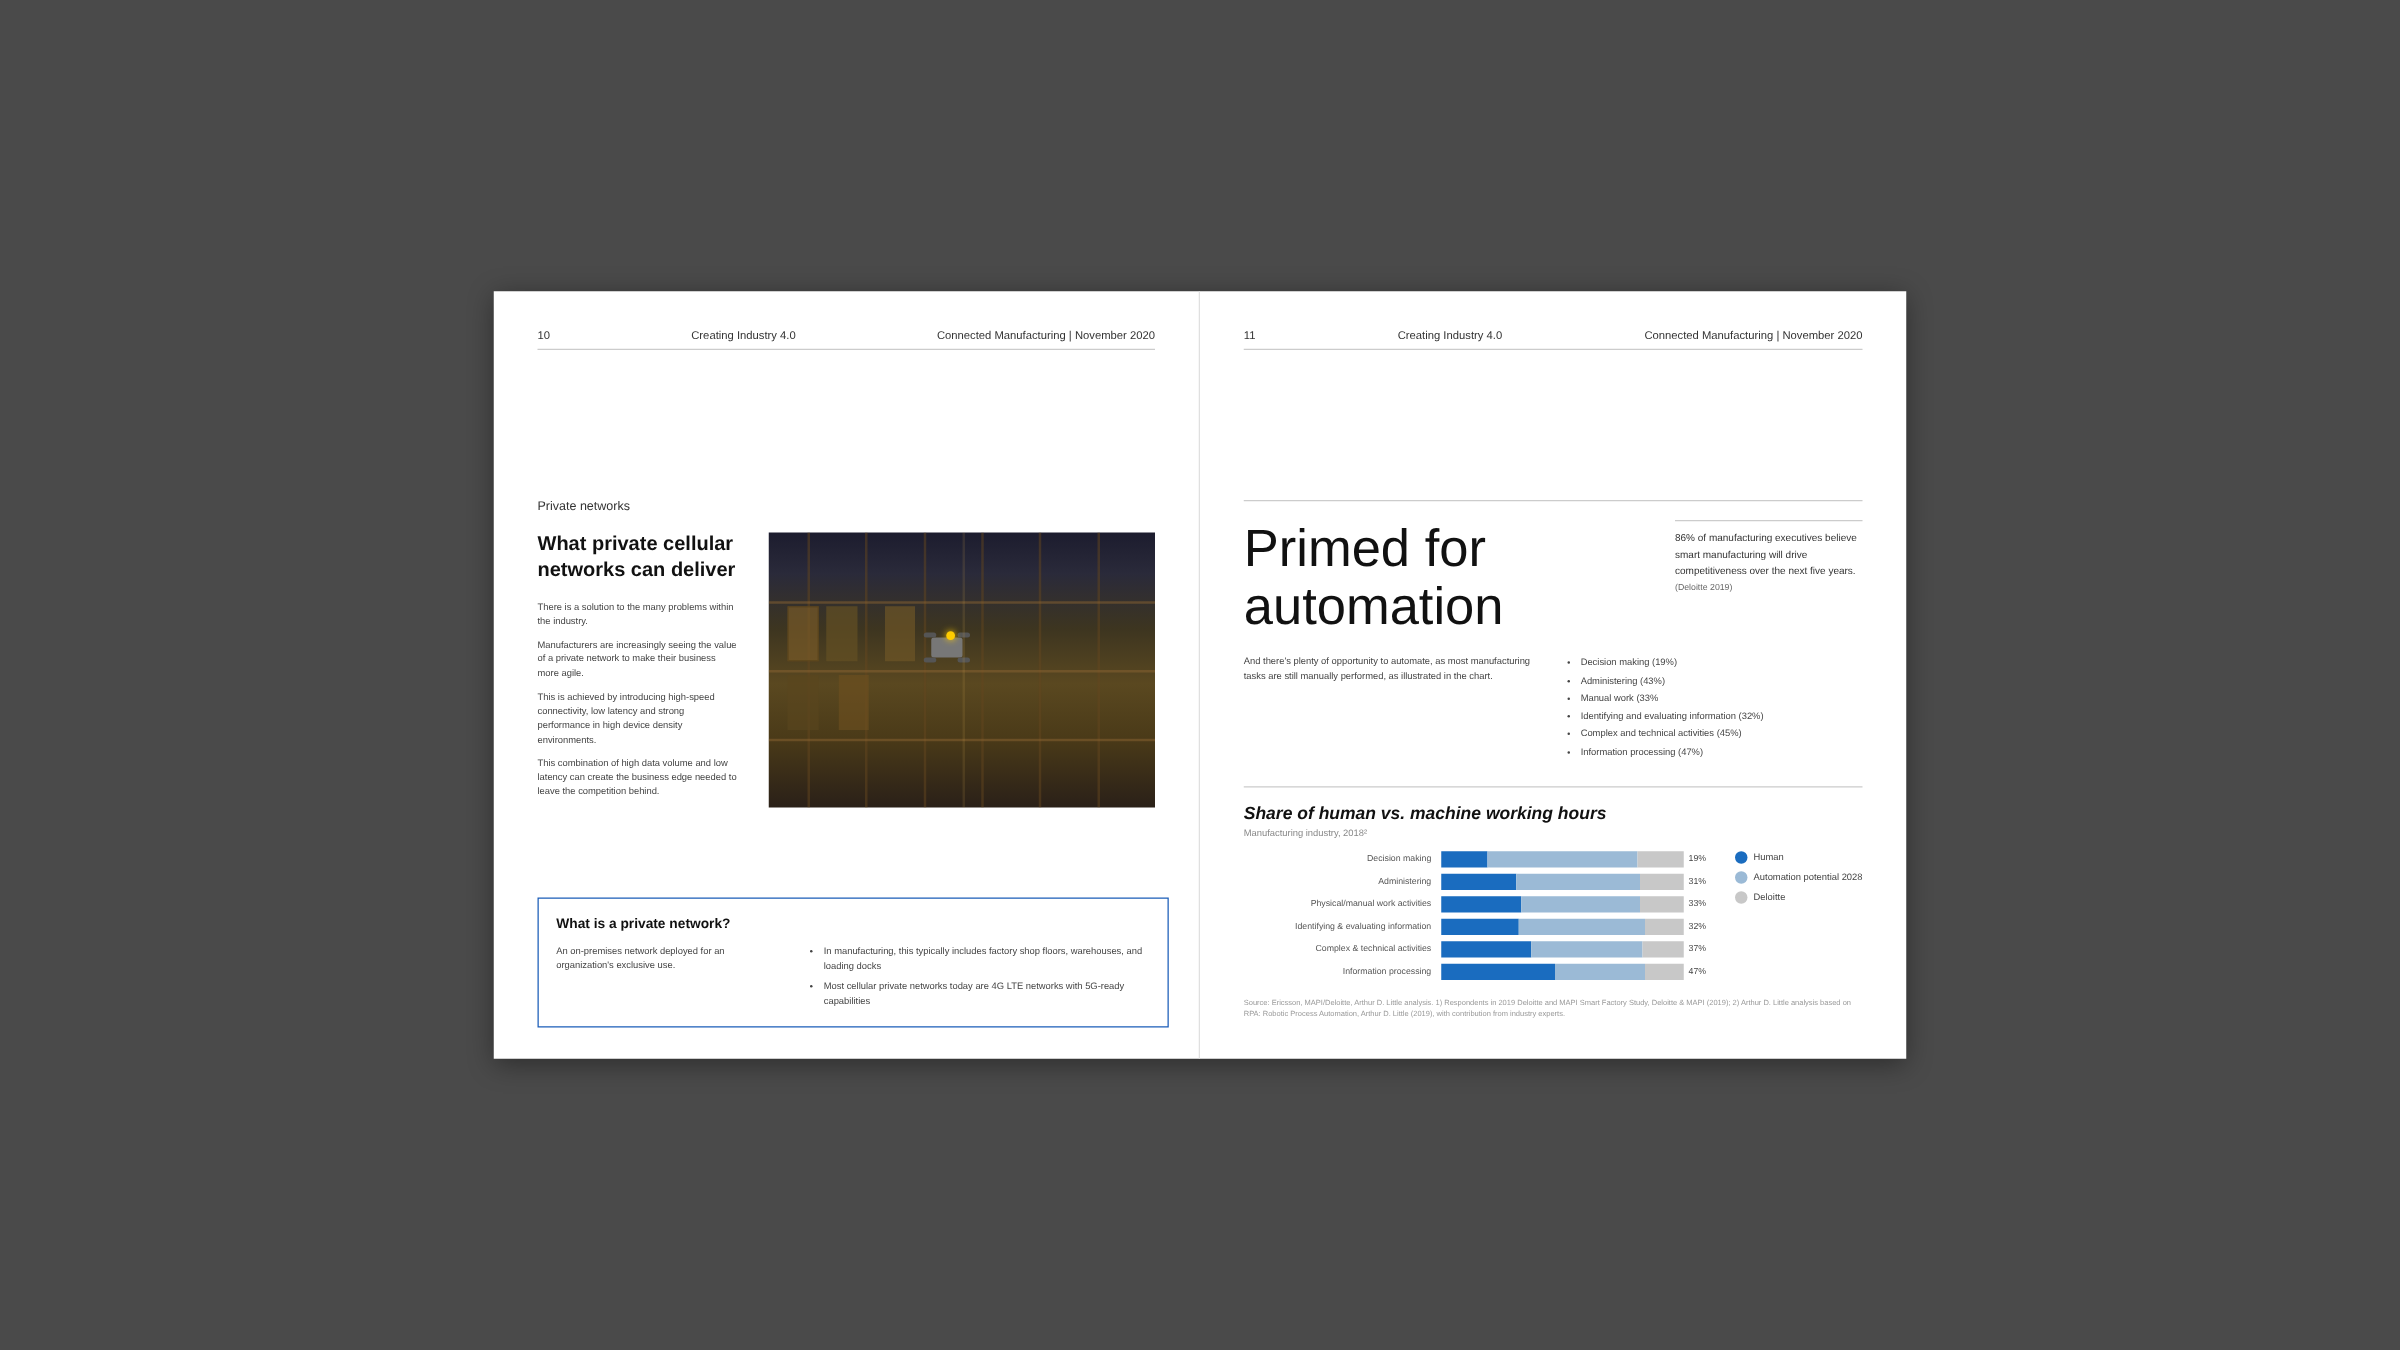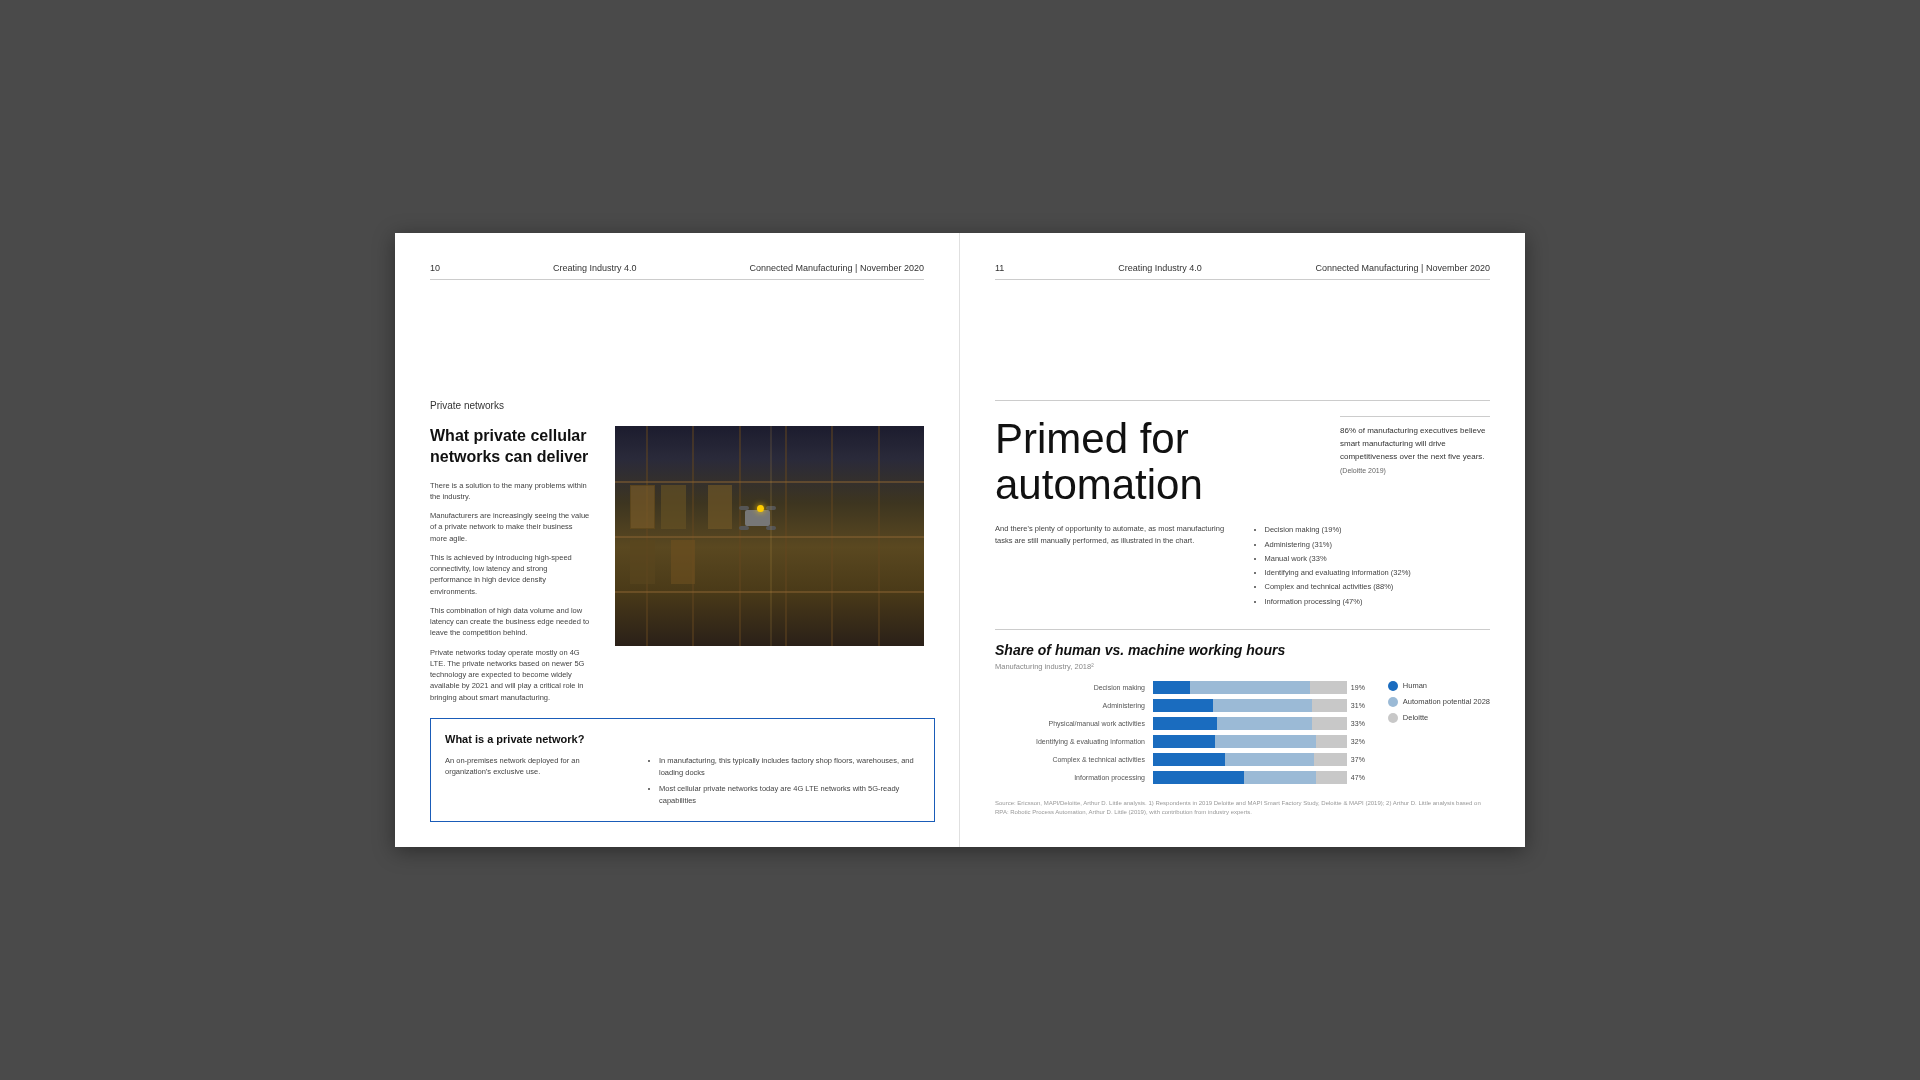--- a/index.html
+++ b/index.html
@@ -70,21 +70,20 @@
     <div class="section-label">Private networks</div>
 
     <div style="display:flex; gap:15px; margin-bottom:20px;">
       <div style="width:170px; flex-shrink:0;">
         <div class="article-title">What private cellular networks can deliver</div>
         <div class="article-body">
           <p>There is a solution to the many problems within the industry.</p>
           <p>Manufacturers are increasingly seeing the value of a private network to make their business more agile.</p>
           <p>This is achieved by introducing high-speed connectivity, low latency and strong performance in high device density environments.</p>
           <p>This combination of high data volume and low latency can create the business edge needed to leave the competition behind.</p>
-          <p>Private networks today operate mostly on 4G LTE. The private networks based on newer 5G technology are expected to become widely available by 2021 and will play a critical role in bringing about smart manufacturing.</p>
         </div>
       </div>
 
       <div style="flex:1; position:relative;">
         <div style="width:100%; height:220px; background:linear-gradient(180deg,#1c1c2e 0%,#2a2a3a 15%,#3d3520 35%,#5a4820 55%,#4a3a18 75%,#2a2018 100%); position:relative; overflow:hidden;">
 
           <div style="position:absolute;width:2px;height:100%;background:rgba(100,70,30,0.5);left:10%"></div>
           <div style="position:absolute;width:2px;height:100%;background:rgba(100,70,30,0.5);left:25%"></div>
           <div style="position:absolute;width:2px;height:100%;background:rgba(100,70,30,0.5);left:40%"></div>
           <div style="position:absolute;width:2px;height:100%;background:rgba(100,70,30,0.5);left:55%"></div>
@@ -151,24 +150,24 @@
       </div>
     </div>
 
     <div style="display:flex;gap:20px;margin-bottom:20px;">
       <div style="flex:1;">
         <p style="font-size:7.5px;color:#444;line-height:1.6;">And there's plenty of opportunity to automate, as most manufacturing tasks are still manually performed, as illustrated in the chart.</p>
       </div>
       <div style="flex:1;">
         <ul style="padding-left:12px;">
           <li style="font-size:7.5px;color:#444;line-height:1.9;">Decision making (19%)</li>
-          <li style="font-size:7.5px;color:#444;line-height:1.9;">Administering (31%)</li>
+          <li style="font-size:7.5px;color:#444;line-height:1.9;">Administering (43%)</li>
           <li style="font-size:7.5px;color:#444;line-height:1.9;">Manual work (33%</li>
           <li style="font-size:7.5px;color:#444;line-height:1.9;">Identifying and evaluating information (32%)</li>
-          <li style="font-size:7.5px;color:#444;line-height:1.9;">Complex and technical activities (88%)</li>
+          <li style="font-size:7.5px;color:#444;line-height:1.9;">Complex and technical activities (45%)</li>
           <li style="font-size:7.5px;color:#444;line-height:1.9;">Information processing (47%)</li>
         </ul>
       </div>
     </div>
 
     <div style="border-top:1px solid #ccc;padding-top:12px;">
       <div style="font-size:14px;font-weight:600;color:#111;margin-bottom:4px;font-style:italic;">Share of human vs. machine working hours</div>
       <div style="font-size:7.5px;color:#888;margin-bottom:10px;">Manufacturing industry, 2018²</div>
 
       <div style="display:flex;align-items:flex-start;">

